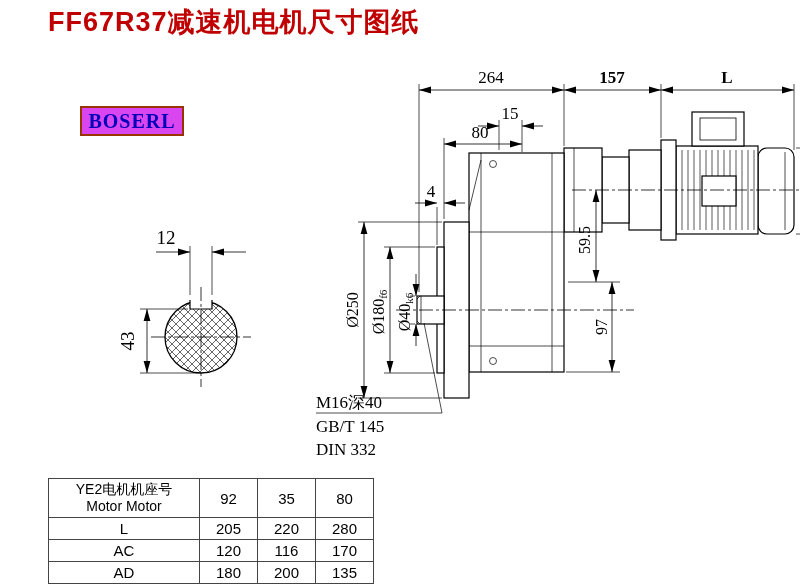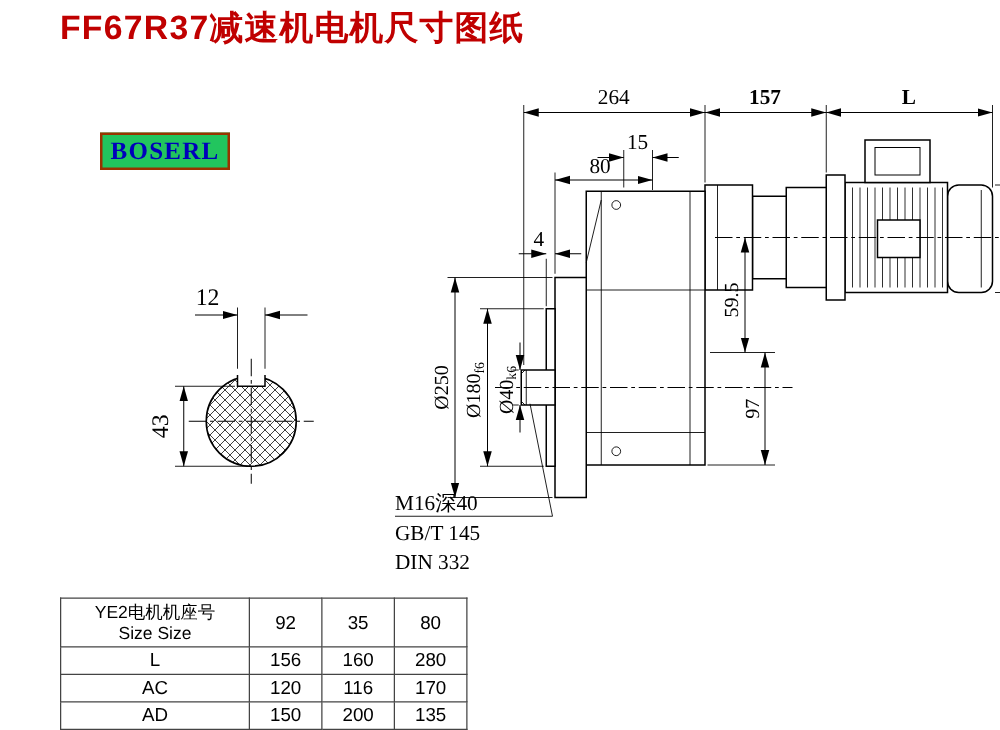--- a/index.html
+++ b/index.html
@@ -1,21 +1,21 @@
 <!DOCTYPE html>
 <html><head>
 <meta charset="utf-8">
 <style>
   html,body{margin:0;padding:0;background:#fff;}
   .page{position:relative;width:800px;height:584px;background:#ffffff;overflow:hidden;
         font-family:"Liberation Sans",sans-serif;color:#000;margin-left:44px;}
   .title{position:absolute;left:4px;top:4px;margin:0;font-size:27px;font-weight:bold;
          color:#c00000;letter-spacing:1px;font-family:"Liberation Sans",sans-serif;}
   .logo{position:absolute;left:36px;top:106px;min-width:92px;height:26px;border:2px solid #993300;
-        display:flex;align-items:center;justify-content:center;padding:0 4px;background:#22c55e;text-align:center;}
+        display:flex;align-items:center;justify-content:center;padding:0 4px;background:#d946ef;text-align:center;}
   .logo span{color:#0000bb;font-family:"Liberation Serif",serif;font-weight:bold;font-size:20px;letter-spacing:1px;}
   svg.draw{position:absolute;left:0;top:0;}
   
   .o{fill:#ffffff;stroke:#000;stroke-width:1.2;}
   .thin{stroke:#000;stroke-width:0.7;fill:none;}
   .dimline{stroke:#000;stroke-width:0.8;fill:none;}
   .cl{stroke:#000;stroke-width:0.8;fill:none;stroke-dasharray:14 3 3 3;}
   .fin{stroke:#000;stroke-width:0.65;fill:none;}
   text.dim{font-family:"Liberation Serif",serif;font-size:17px;fill:#000;}
   text.dim.big{font-size:19px;}
@@ -150,40 +150,40 @@
       <text class="note" x="272" y="432">GB/T 145</text>
       <text class="note" x="272" y="455">DIN 332</text>
     </g>
   </svg>
 
   <table class="size-table">
     <tbody>
       <tr>
         <th class="name-col">
           <div>YE2电机机座号</div>
-          <div>Size Size</div>
+          <div>Motor Motor</div>
         </th>
         <td class="val">92</td>
         <td class="val">35</td>
         <td class="val">80</td>
       </tr>
       <tr>
         <th class="rowlab">L</th>
-        <td class="val">156</td>
-        <td class="val">160</td>
+        <td class="val">205</td>
+        <td class="val">220</td>
         <td class="val">280</td>
       </tr>
       <tr>
         <th class="rowlab">AC</th>
         <td class="val">120</td>
         <td class="val">116</td>
         <td class="val">170</td>
       </tr>
       <tr>
         <th class="rowlab">AD</th>
-        <td class="val">150</td>
+        <td class="val">180</td>
         <td class="val">200</td>
         <td class="val">135</td>
       </tr>
     </tbody>
   </table>
 
 </div>
 
 </body></html>

